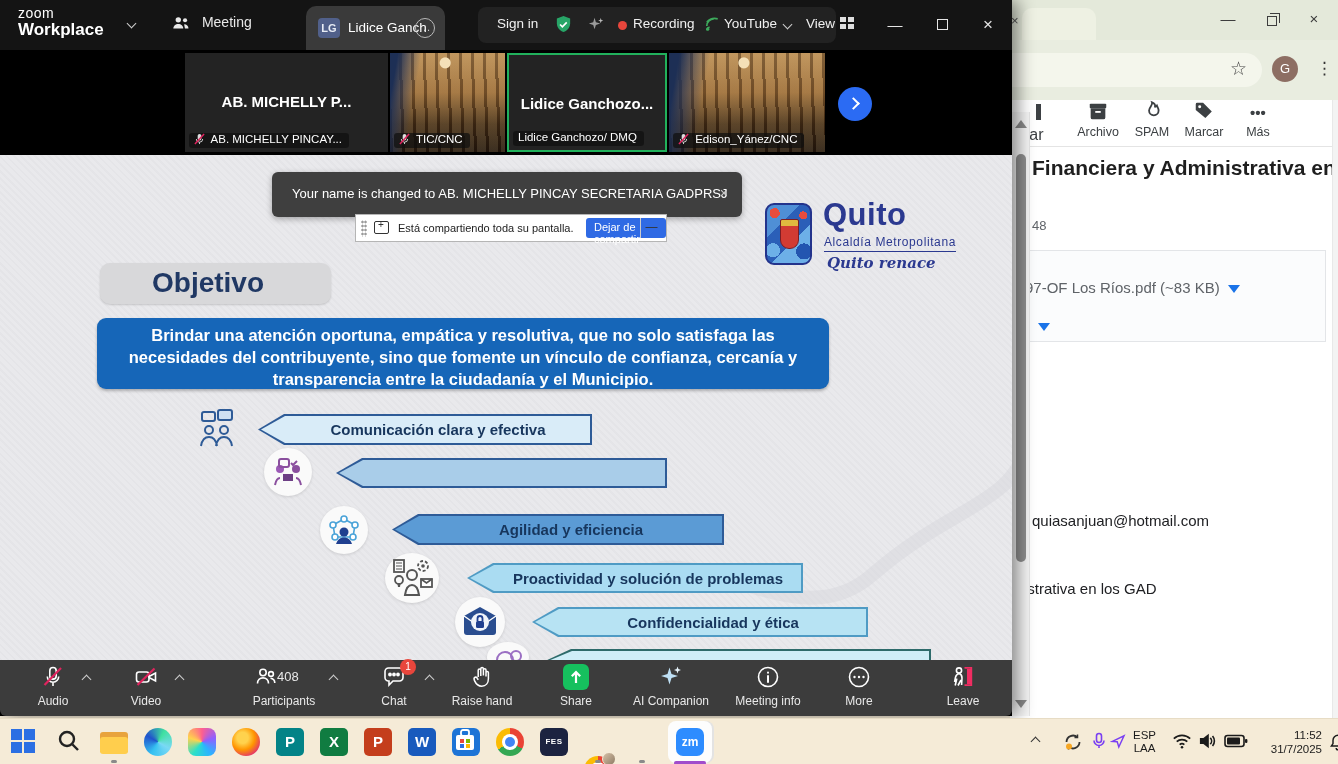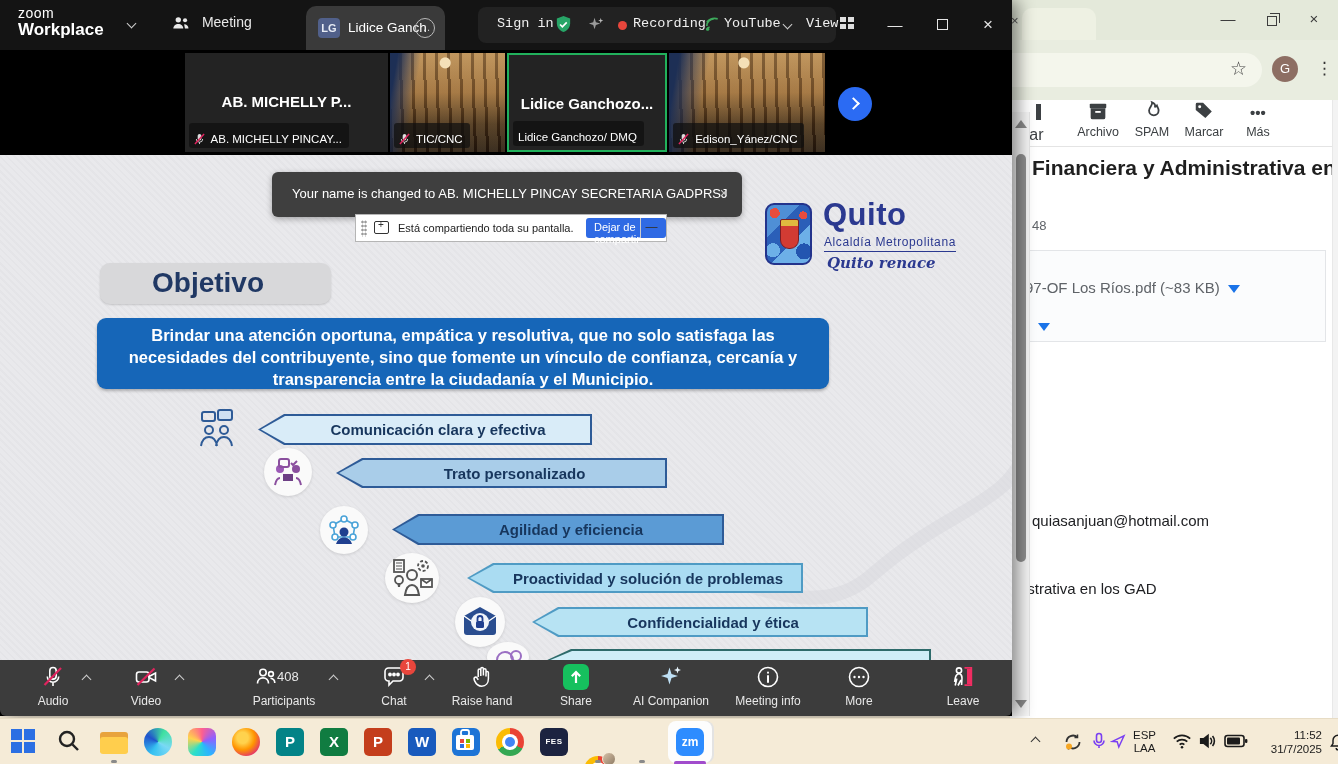--- a/index.html
+++ b/index.html
@@ -54,21 +54,21 @@
   .chev { display:inline-block; width:7px; height:7px; border-left:1.7px solid #cfcfcf; border-top:1.7px solid #cfcfcf; }
   .chev.down { transform:rotate(225deg); }
   .chev.up { transform:rotate(45deg); }
   .z-logo-chev { position:absolute; left:128px; top:20px; }
   .z-meeting { position:absolute; left:172px; top:14px; color:#e9e9e9; font-size:14px; }
   .z-meeting svg { vertical-align:-4px; margin-right:8px; }
   .z-tab { position:absolute; left:306px; top:6px; width:139px; height:44px; background:#3a3a3a; border-radius:10px 10px 0 0; color:#fff; }
   .z-tab .badge { position:absolute; left:12px; top:12px; width:22px; height:20px; background:#51608a; border-radius:4px; font-size:11px; font-weight:bold; text-align:center; line-height:20px; color:#e8ecf5; }
   .z-tab .tlabel { position:absolute; left:42px; top:14px; font-size:13.5px; }
   .z-tab .tmore { position:absolute; right:10px; top:12px; width:20px; height:20px; border:1.4px solid #b9b9b9; border-radius:50%; color:#ccc; font-size:11px; text-align:center; line-height:17px; letter-spacing:1px; }
-  .z-rightpill { position:absolute; left:478px; top:7px; width:358px; height:36px; background:#222; border-radius:8px;font-family:Liberation Mono, monospace; }
+  .z-rightpill { position:absolute; left:478px; top:7px; width:358px; height:36px; background:#222; border-radius:8px; }
   .z-signin { position:absolute; left:19px; top:9px; color:#f0f0f0; font-size:13.5px; }
   .z-shield { position:absolute; left:76px; top:8px; }
   .z-spark { position:absolute; left:108px; top:8px; }
   .z-recdot { position:absolute; left:140px; top:14px; width:9px; height:9px; border-radius:50%; background:#e8463c; }
   .z-reclabel { position:absolute; left:155px; top:9px; color:#f0f0f0; font-size:13.5px; }
   .z-yt-ic { position:absolute; left:226px; top:9px; }
   .z-yt { position:absolute; left:246px; top:9px; color:#f0f0f0; font-size:13.5px; }
   .z-yt-chev { position:absolute; left:306px; top:14px; }
   .z-view { position:absolute; left:328px; top:9px; color:#f0f0f0; font-size:13.5px; }
   .z-grid { position:absolute; left:362px; top:10px; width:14px; height:12px; }
@@ -78,21 +78,21 @@
   .z-win { position:absolute; top:0; width:46px; height:50px; color:#e5e5e5; text-align:center; line-height:50px; font-size:15px; }
   .z-win.min { left:872px; }
   .z-win.max { left:919px; }
   .z-win.cls { left:965px; font-size:17px; }
   .max-glyph { display:inline-block; width:11px; height:11px; border:1.4px solid #e5e5e5; }
 
   
   .strip { position:absolute; left:0; top:50px; width:100%; height:105px; background:#000; }
   .tile { position:absolute; top:3px; height:99px; background:#232323; overflow:hidden; }
   .tile .center-name { position:absolute; left:0; right:0; top:40px; text-align:center; color:#fff; font-weight:bold; font-size:15px; }
-  .tile .chip { position:absolute; left:4px; bottom:4px; background:rgba(15,15,15,.72); border-radius:3px; padding:10px 7px 3px 5px; color:#fff; font-size:11.5px; white-space:nowrap; max-width:96%; overflow:hidden; }
+  .tile .chip { position:absolute; left:4px; bottom:4px; background:rgba(15,15,15,.72); border-radius:3px; padding:0 7px 3px 5px; color:#fff; font-size:11.5px; white-space:nowrap; max-width:96%; overflow:hidden; }
   .chip svg { vertical-align:-2px; margin-right:3px; }
   .tile.video2 { background:
       radial-gradient(circle at 48% 10%, #f4e0b8 0 5px, transparent 6px),
       linear-gradient(100deg, #1d2f55 6%, transparent 24%),
       repeating-linear-gradient(88deg, rgba(30,15,5,.35) 0 3px, rgba(255,225,170,.12) 3px 12px),
       linear-gradient(180deg, #b98d55 0%, #9a6c38 40%, #452f18 72%, #20160e 100%); }
   .tile1 { left:185px; width:203px; }
   .tile2 { left:390px; width:115px; }
   .tile3 { left:507px; width:160px; border:2px solid #21b15c; }
   .tile4 { left:669px; width:156px; }
@@ -411,21 +411,20 @@
             <circle cx="25" cy="14" r="4" fill="#8a4f9e"></circle>
             <rect x="12" y="19" width="10" height="7" fill="#6d3f85"></rect>
             <rect x="8" y="4" width="10" height="8" rx="2" fill="none" stroke="#8a4f9e" stroke-width="2"></rect>
             <path d="M20 8l2 2 4-4" stroke="#8a4f9e" stroke-width="2" fill="none"></path>
             <path d="M4 30c1-5 3-7 5-7M30 30c-1-5-3-7-5-7" stroke="#8a4f9e" stroke-width="2" fill="none"></path>
           </svg>
       </div>
       <div class="banner" style="left:336px;top:303px;width:331px;height:30px;">
         <div class="b-outer"></div>
           <div class="b-inner" style="background:#a9cde9;"></div>
-        <div class="b-label">Trato personalizado</div>
       </div>
 
       <div class="icon-circle" style="left:320px;top:351px;width:48px;height:48px;">
         <svg width="36" height="36" viewBox="0 0 36 36">
             <path d="M18 7 L29 13 L27 25 L9 25 L7 13 Z" fill="none" stroke="#4aa3d8" stroke-width="1.6"></path>
             <circle cx="18" cy="7" r="3" fill="#fff" stroke="#4aa3d8" stroke-width="1.6"></circle>
             <circle cx="29" cy="13" r="3" fill="#fff" stroke="#4aa3d8" stroke-width="1.6"></circle>
             <circle cx="7" cy="13" r="3" fill="#fff" stroke="#4aa3d8" stroke-width="1.6"></circle>
             <circle cx="27" cy="25" r="3" fill="#fff" stroke="#4aa3d8" stroke-width="1.6"></circle>
             <circle cx="9" cy="25" r="3" fill="#fff" stroke="#4aa3d8" stroke-width="1.6"></circle>

